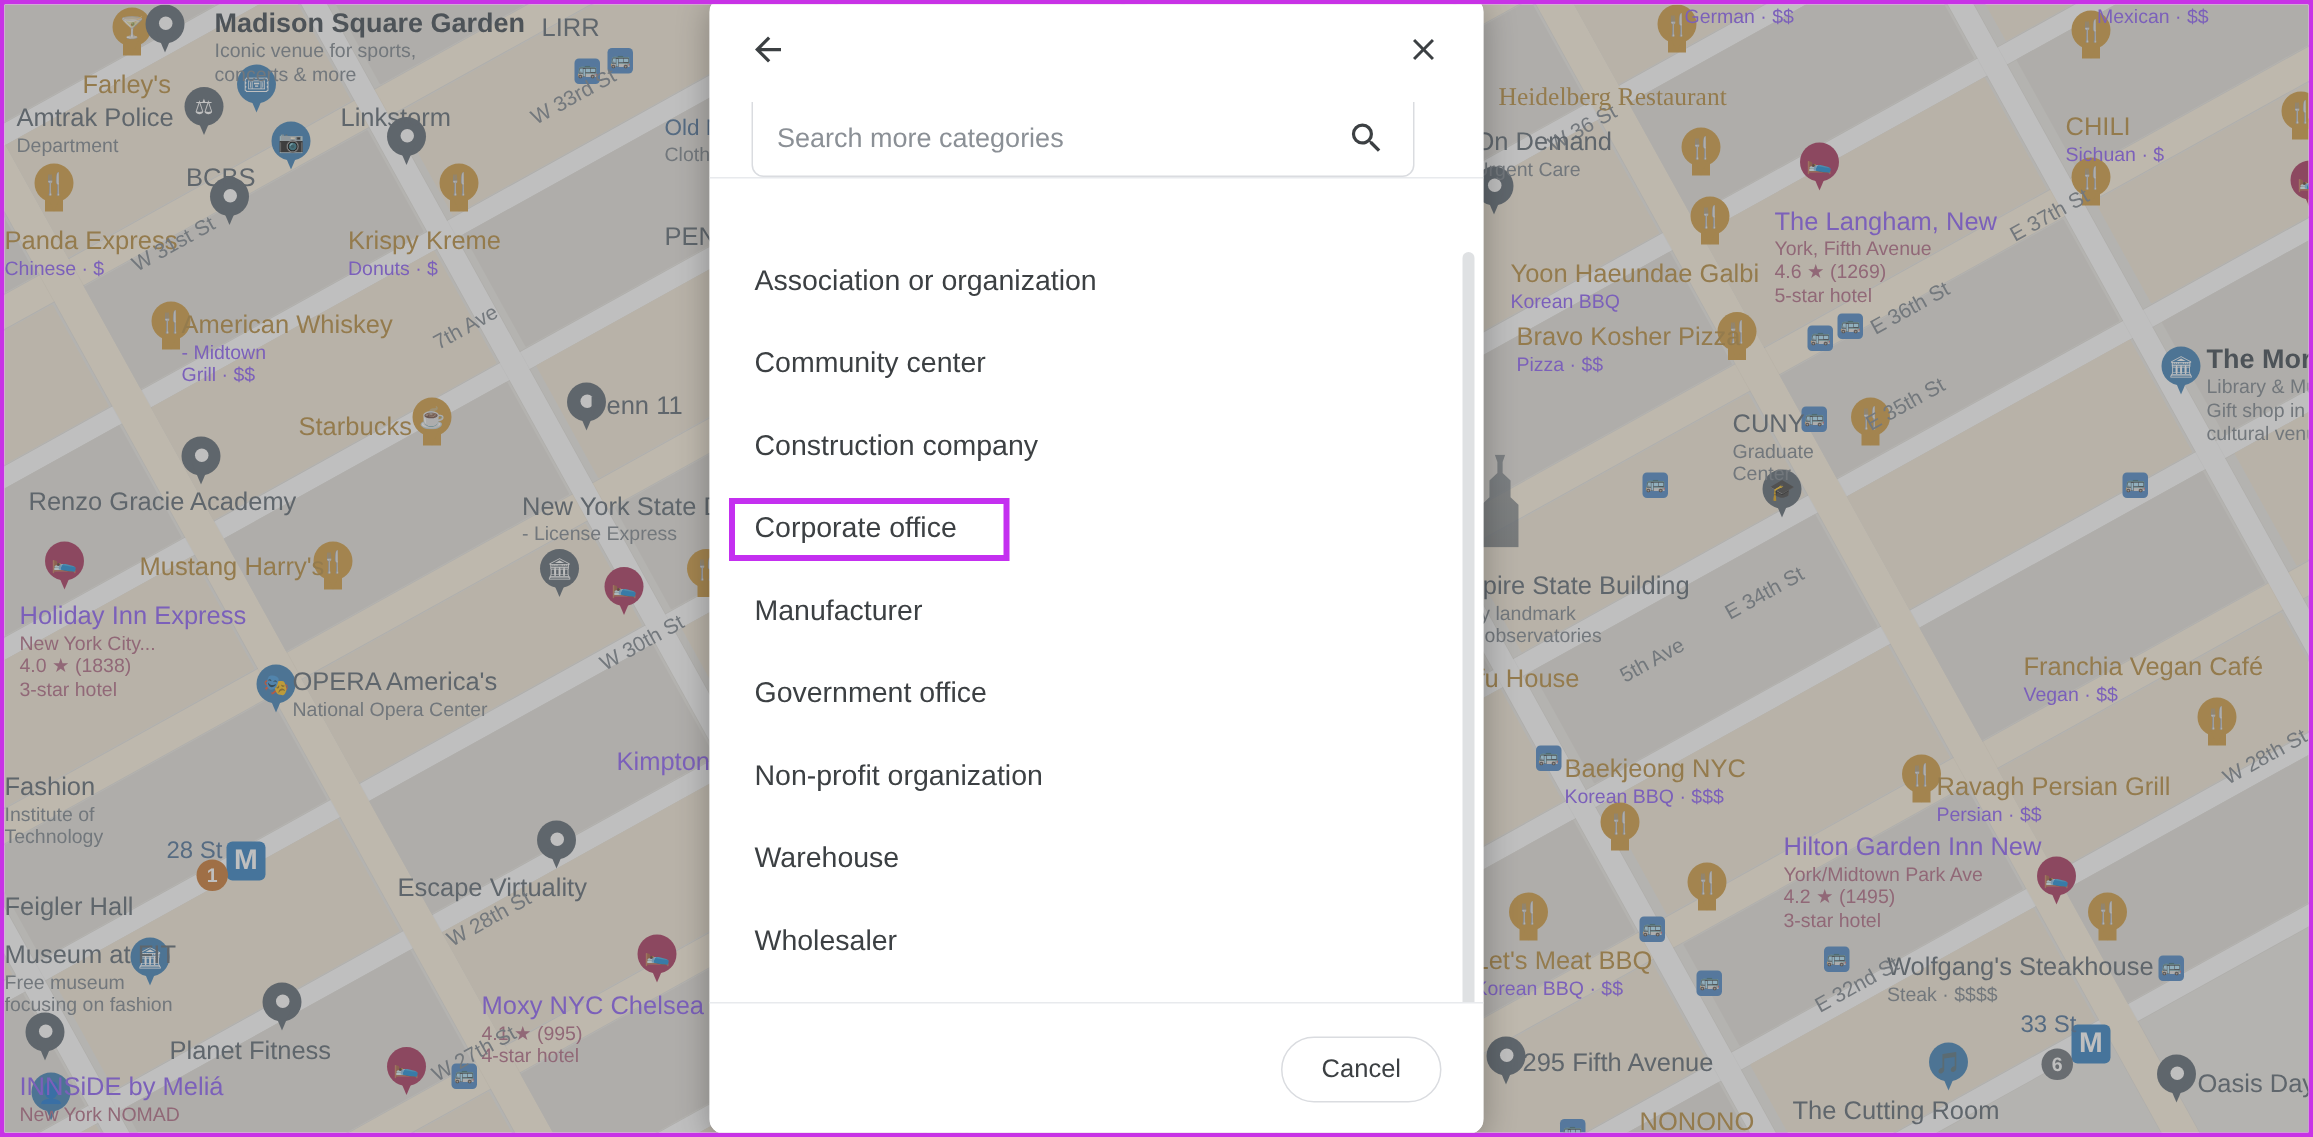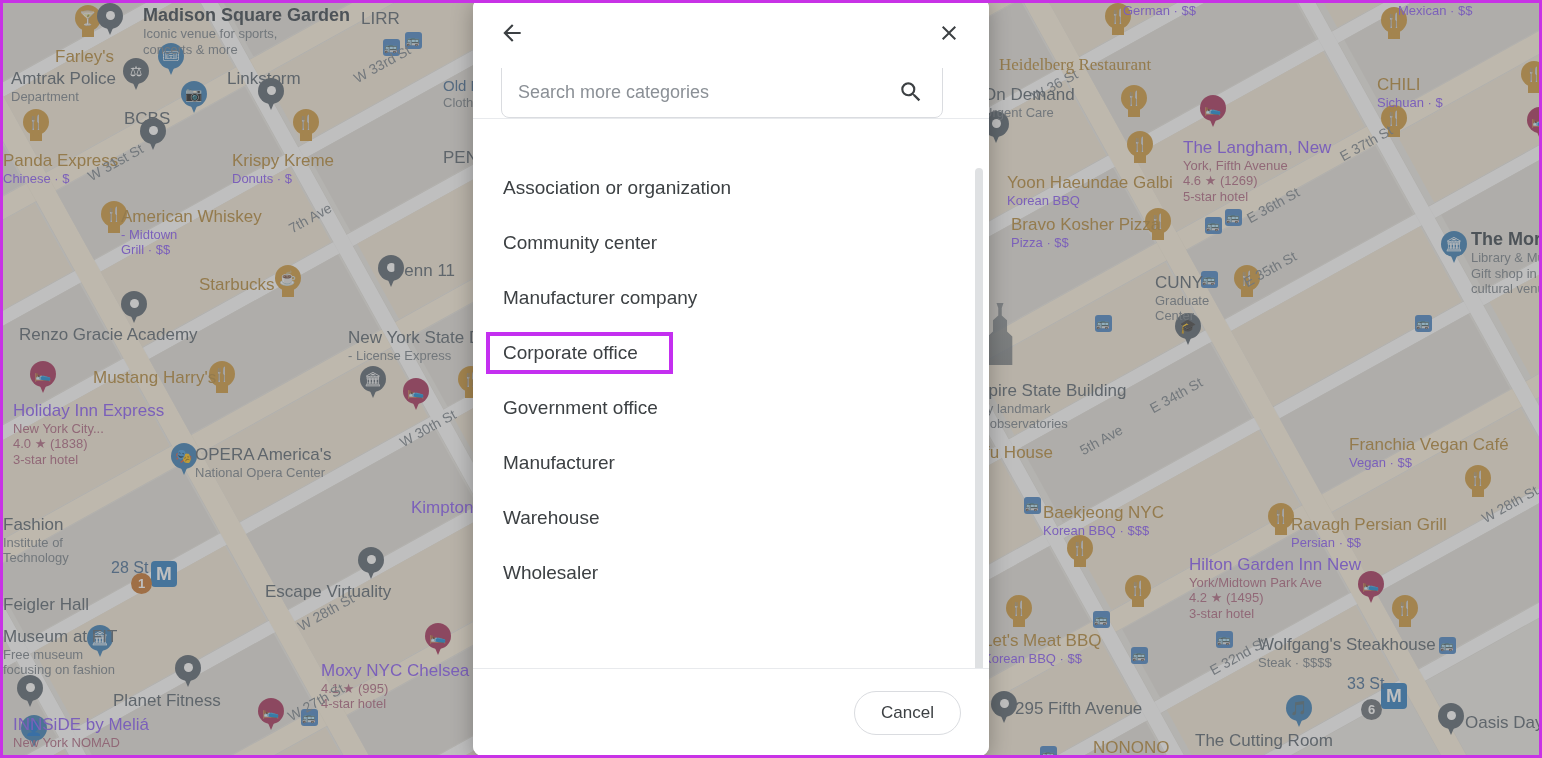--- a/index.html
+++ b/index.html
@@ -934,24 +934,25 @@
             <svg width="26" height="26" viewBox="0 0 24 24">
               <path d="M15.5 14h-.79l-.28-.27A6.47 6.47 0 0 0 16 9.5 6.5 6.5 0 1 0 9.5 16c1.61 0 3.09-.59 4.23-1.57l.27.28v.79l5 4.99L20.49 19zm-6 0C7.01 14 5 11.99 5 9.5S7.01 5 9.5 5 14 7.01 14 9.5 11.99 14 9.5 14z" fill="#3c4043"></path>
             </svg>
           </span>
         </div>
       </div>
 
       <div class="cat-list" id="cat-list">
           <div class="cat-item">Association or organization</div>
           <div class="cat-item">Community center</div>
-          <div class="cat-item">Manufacturer company</div>
+          <div class="cat-item">Construction company</div>
           <div class="cat-item">Corporate office</div>
+          <div class="cat-item">Manufacturer</div>
           <div class="cat-item">Government office</div>
-          <div class="cat-item">Manufacturer</div>
+          <div class="cat-item">Non-profit organization</div>
           <div class="cat-item">Warehouse</div>
           <div class="cat-item">Wholesaler</div>
         </div>
 
       <div class="annot-box" id="annot-box" style="top: 264px; border-color: rgb(196, 47, 240);"></div>
 
       <div class="scrollbar-track">
         <div class="scrollbar-thumb"></div>
       </div>
     </div>

